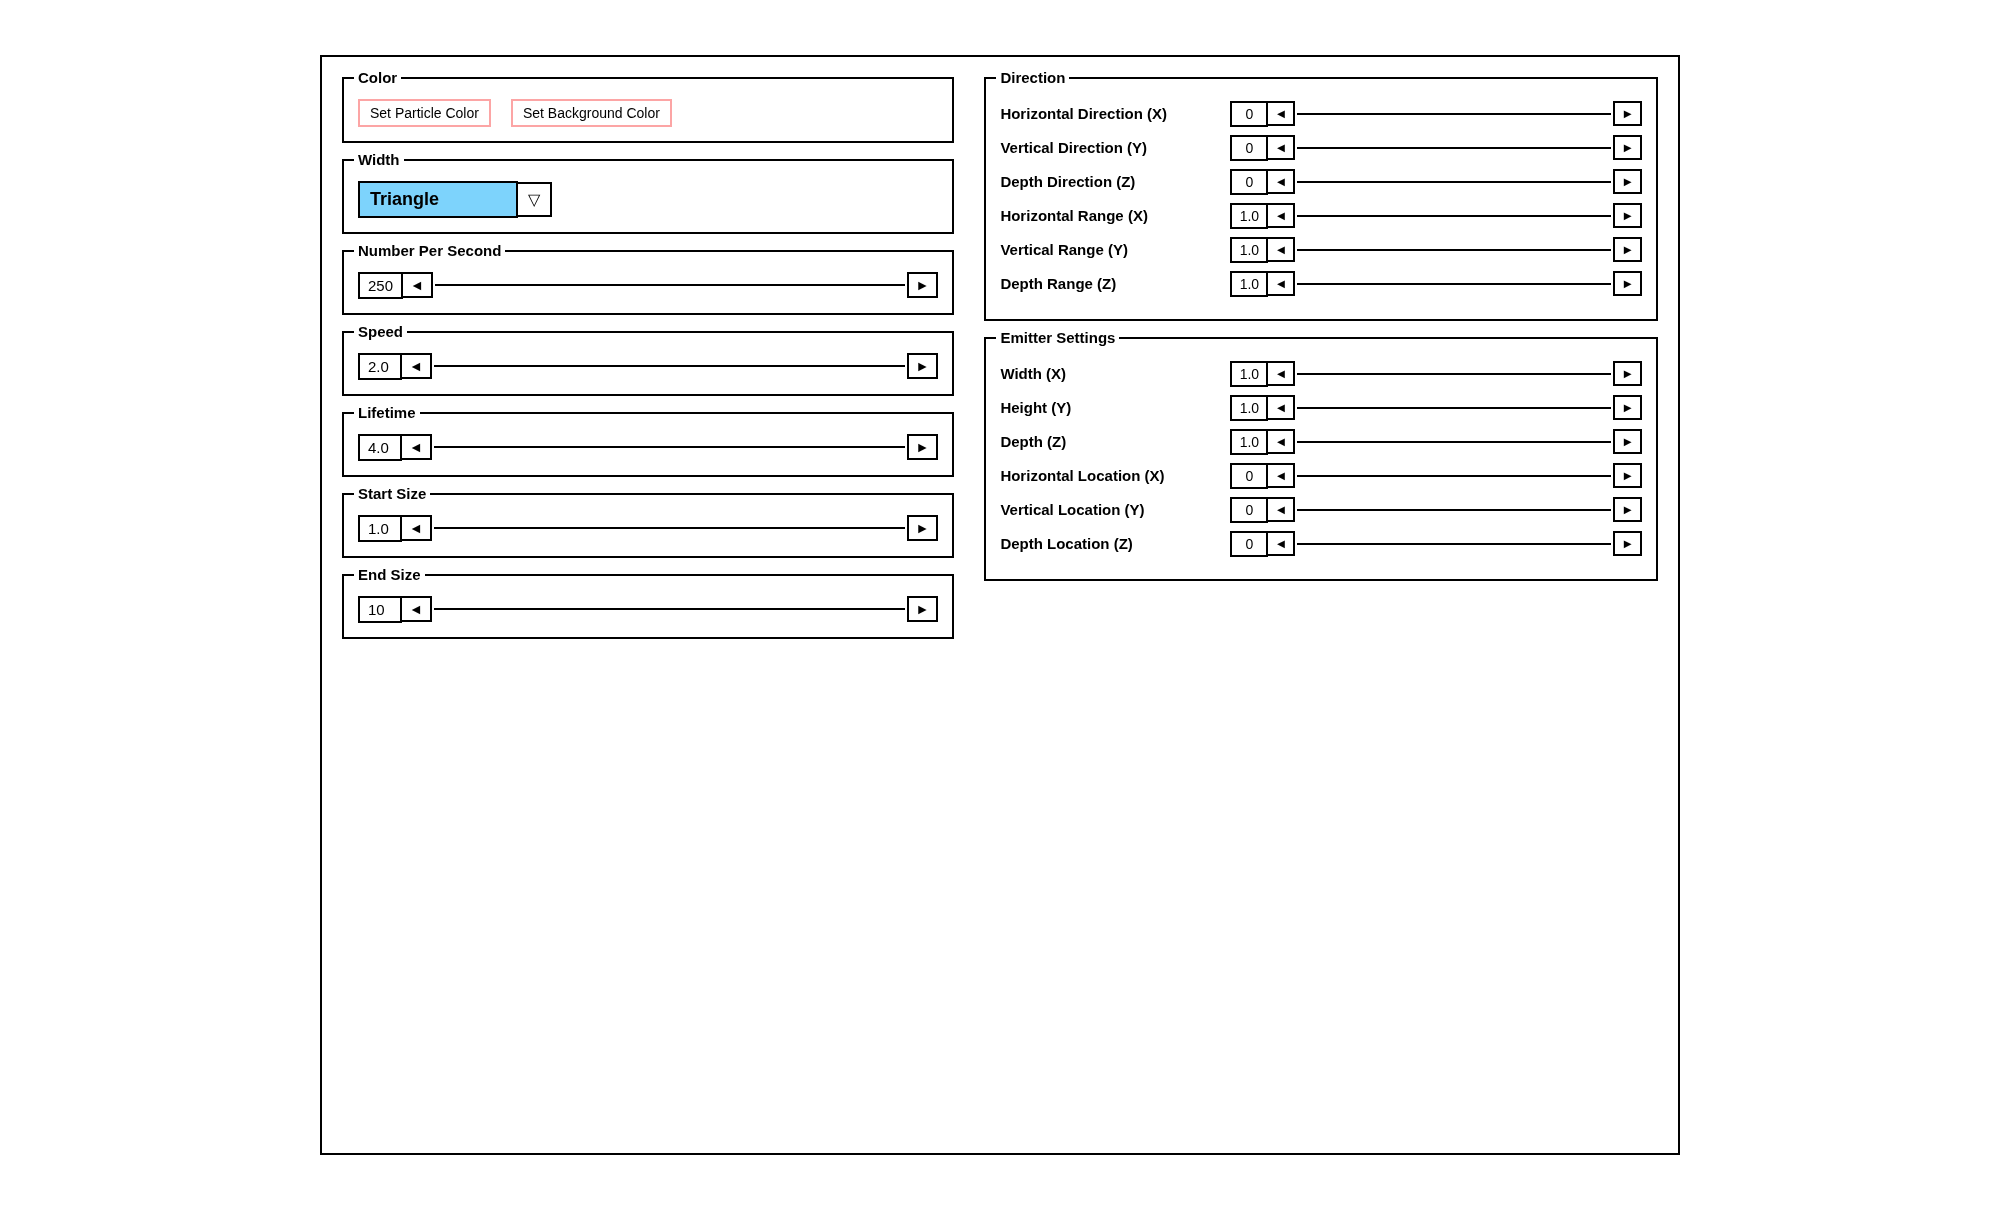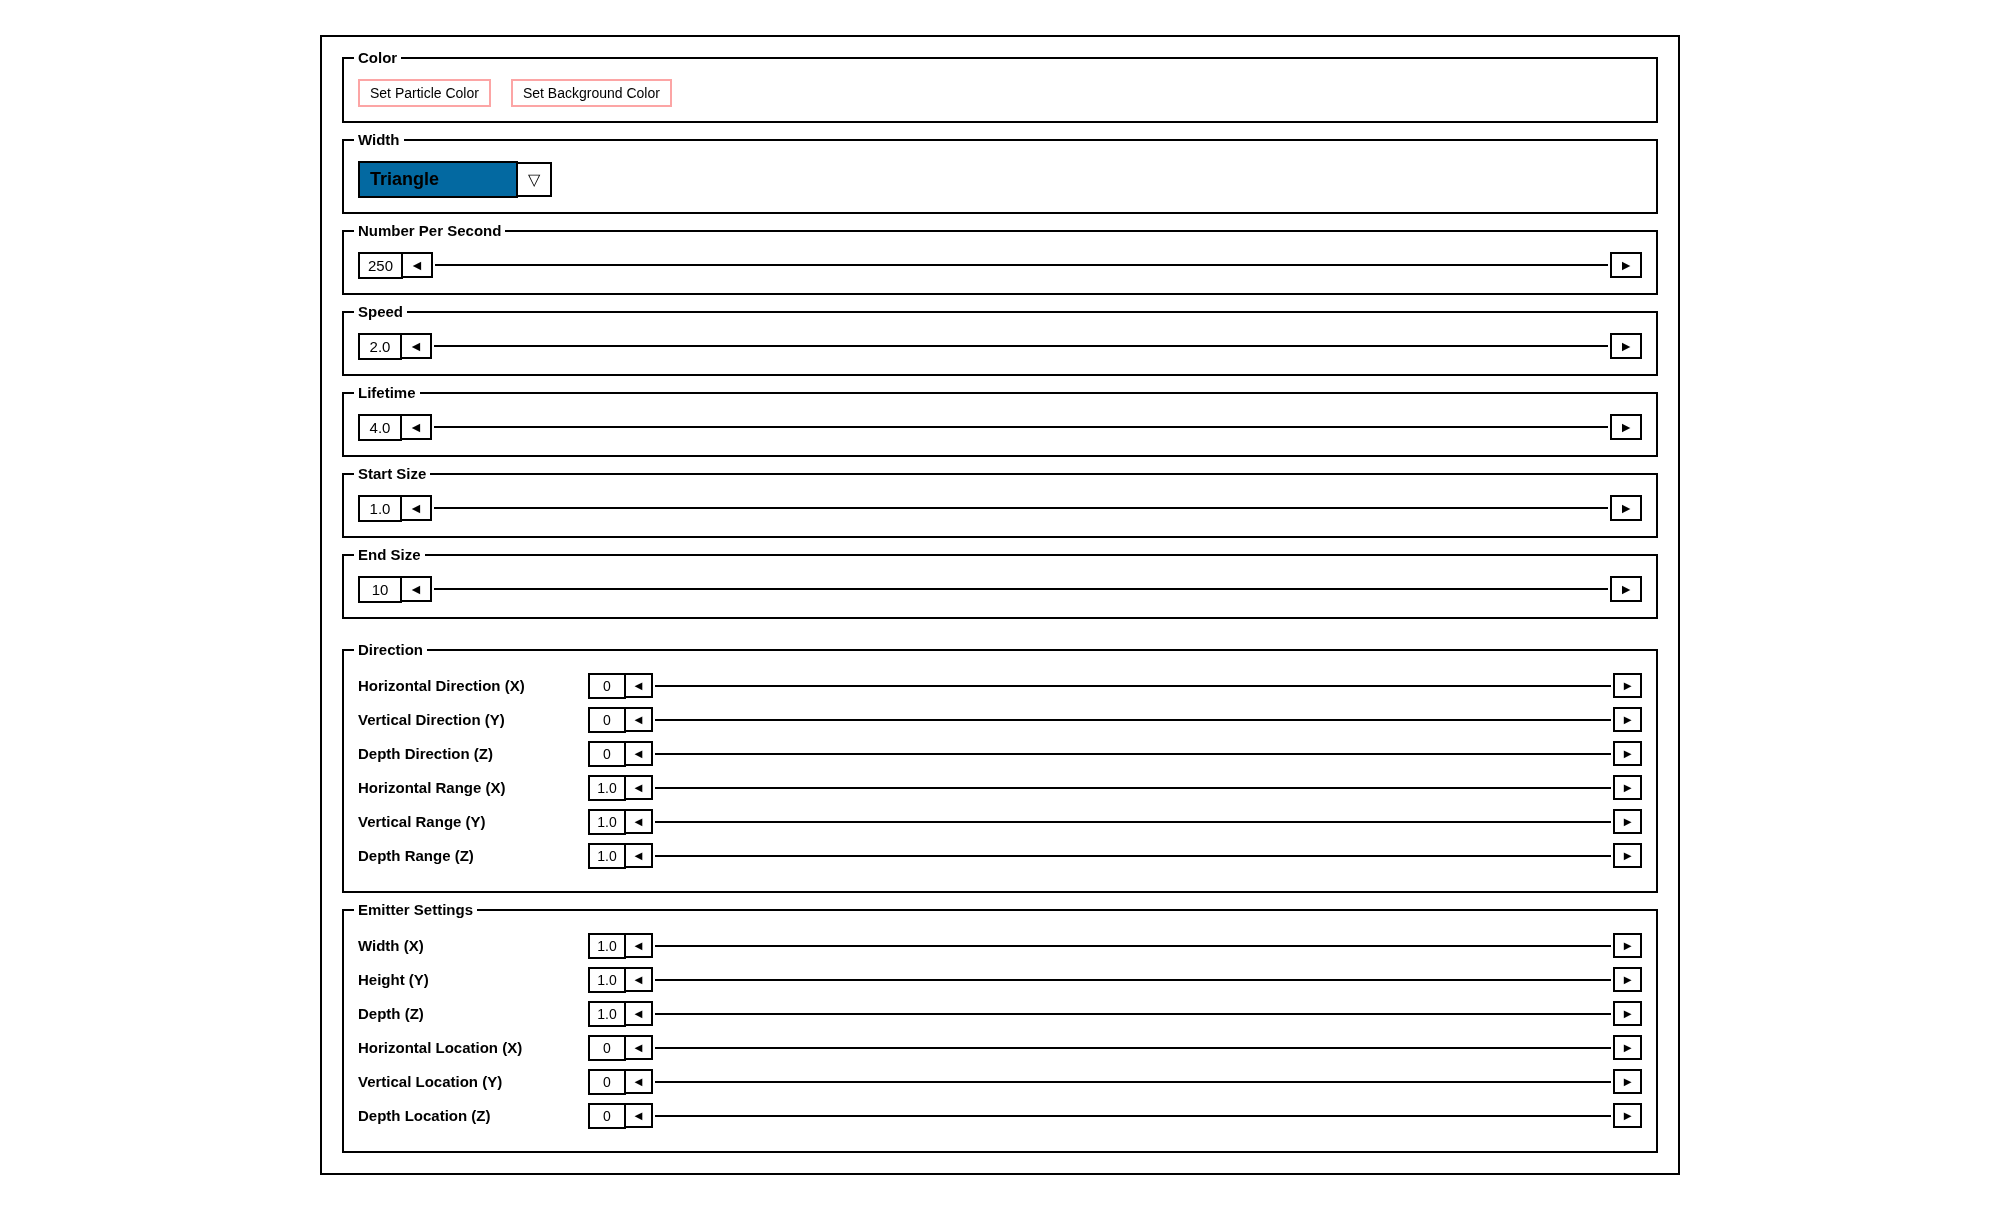--- a/index.html
+++ b/index.html
@@ -11,21 +11,21 @@
       justify-content: center;
       align-items: center;
       width: 2000px;
       height: 1209px;
     }
     .main-container {
       border: 2px solid #000;
       width: 1360px;
       min-height: 1100px;
       display: flex;
-      flex-direction: column;
+      flex-direction: row;
       padding: 20px;
       gap: 30px;
       background: #fff;
     }
     .left-panel {
       flex: 1;
       display: flex;
       flex-direction: column;
       gap: 16px;
     }
@@ -69,21 +69,21 @@
       flex-direction: row;
       align-items: center;
       gap: 0;
     }
     .image-select-box {
       border: 2px solid #000;
       padding: 6px 10px;
       font-size: 18px;
       font-weight: bold;
       min-width: 160px;
-      background: #0369a1;
+      background: #7dd3fc;
     }
     .dropdown-btn {
       border: 2px solid #000;
       border-left: none;
       background: #fff;
       padding: 6px 10px;
       font-size: 16px;
       cursor: pointer;
     }
     .slider-row {
@@ -92,21 +92,20 @@
       align-items: center;
       gap: 0;
       margin-top: 10px;
     }
     .value-box {
       border: 2px solid #000;
       padding: 3px 8px;
       min-width: 44px;
       font-size: 15px;
       background: #fff;
-      text-align: center;
     }
     .left-arrow-btn {
       border: 2px solid #000;
       border-left: none;
       background: #fff;
       padding: 3px 7px;
       font-size: 14px;
       cursor: pointer;
     }
     .right-arrow-btn {

